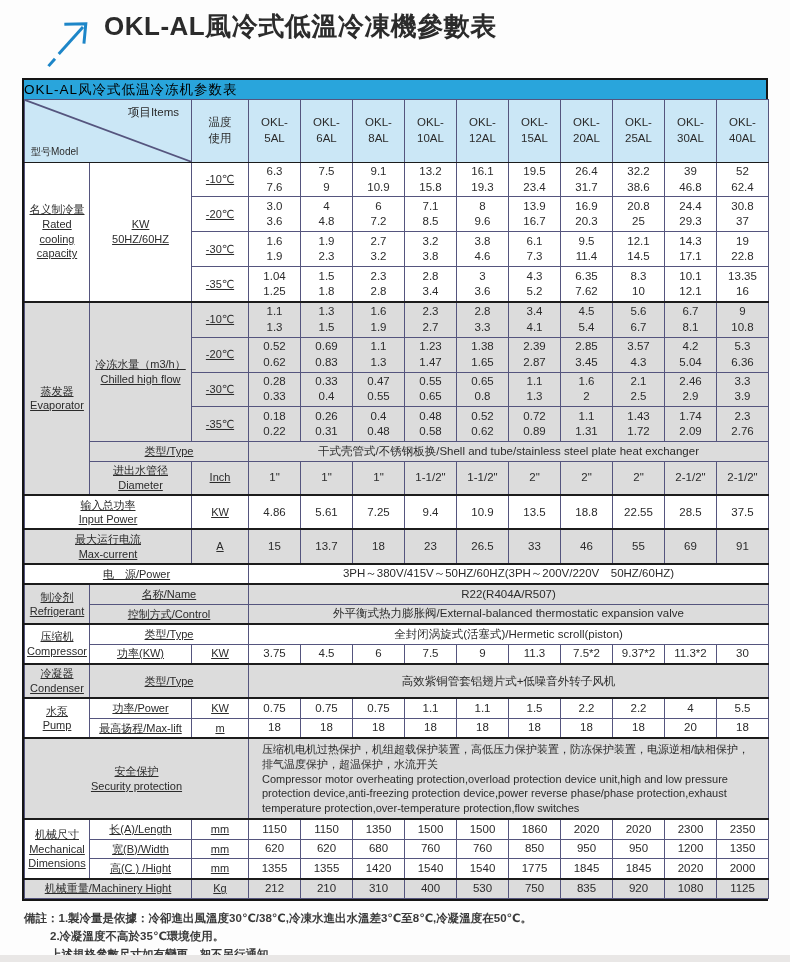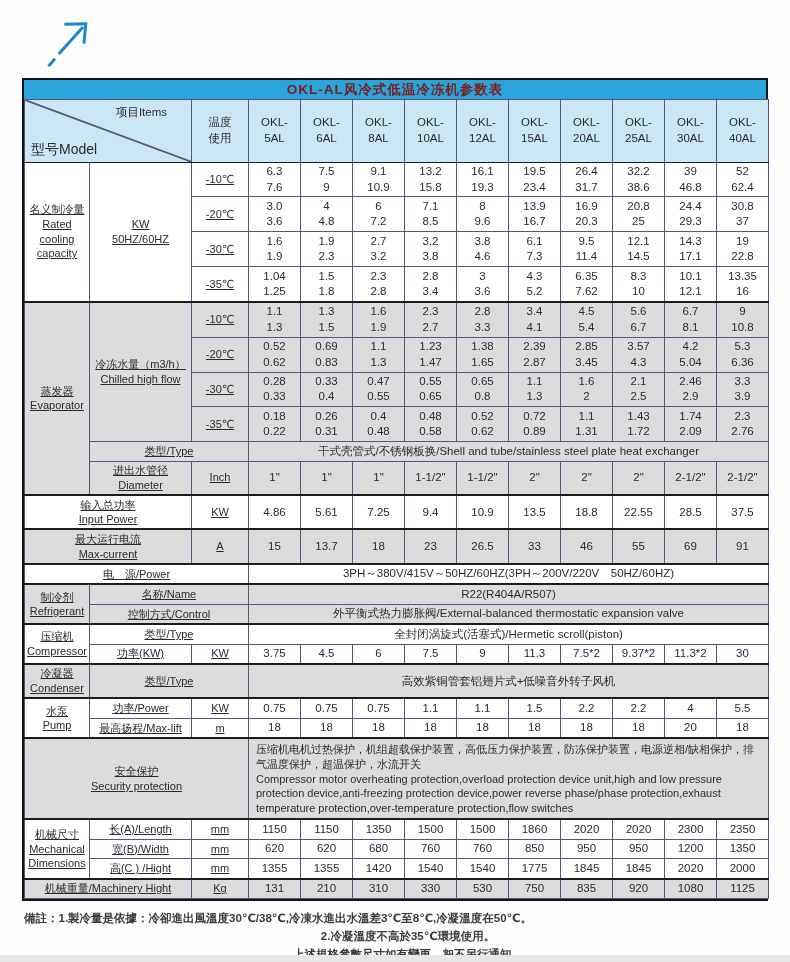--- a/index.html
+++ b/index.html
@@ -9,61 +9,62 @@
     position:relative;
   }
   
   .doc-header{display:flex;align-items:flex-start;padding:12px 0 4px 44px;}
   .brand{width:50px;height:56px;margin-right:10px;flex:0 0 auto;}
   .titles h1{margin:0;font-size:26px;font-weight:700;letter-spacing:.5px;line-height:1.15;}
   .titles h2{margin:2px 0 0;font-size:16.5px;font-weight:400;letter-spacing:.2px;}
   
   .table-wrap{margin:6px 22px 0 22px;border:2px solid #151515;}
   .table-title{
-    background:#29a5dc;color:#7f1d1d;text-align:center;
-    font-size:13.5px;font-weight:700;letter-spacing:1px;
+    background:#29a5dc;color:#000000;text-align:left;
+    font-size:13.5px;font-weight:400;letter-spacing:1px;
     height:19px;line-height:19px;
   }
   table{border-collapse:collapse;table-layout:fixed;width:100%;}
   col.c-lbl{width:65px}col.c-sub{width:102px}col.c-tmp{width:57px}col.c-v{width:52px}
   th,td{
     border:1px solid #55557e;
     font-size:11.5px;line-height:1.34;text-align:center;vertical-align:middle;
     padding:1.5px 1px;white-space:pre-line;overflow:hidden;
   }
   thead th{background:#cbe7f6;font-weight:400;height:33px;border-bottom:1.5px solid #1c1c1c;}
   th.diag{position:relative;padding:0;}
   th.diag svg{position:absolute;left:0;top:0;width:100%;height:100%;}
-  th.diag .m{position:absolute;left:6px;bottom:3px;font-size:14px;text-align:right;}
-  th.diag .i{position:absolute;right:24px;top:5px;font-size:11.5px;}
+  th.diag .m{position:absolute;left:6px;bottom:3px;font-size:10px;text-align:right;}
+  th.diag .i{position:absolute;right:12px;top:5px;font-size:11.5px;}
   tr.bg-w td{background:#ffffff;}
   tr.bg-g td{background:#dcdcdc;}
   tr.sec td{border-top:2px solid #1c1c1c;}
   td.lbl,td.sub,td.tmp,td.unit{font-size:11px;text-decoration:underline;}
   td.desc{font-size:11.5px;margin-left:8px;}
-  td.descL{text-align:left;padding:3px 7px;font-size:11px;line-height:1.33;}
+  td.descL{text-align:left;padding:3px 13px;font-size:11px;line-height:1.33;}
   td.val{font-size:11.5px;}
   
   .notes{margin:9px 24px 0 24px;font-size:11.5px;line-height:1.55;color:#3a3a3a;}
   .notes p{margin:0;font-weight:bold;}
-  .notes p.ind{padding-left:26px;text-align:center;}
+  .notes p.ind{padding-left:26px;}
   .bottom-strip{position:absolute;left:0;bottom:0;width:100%;height:7px;background:#e9e7e6;}
 </style>
 </head>
 <body>
 
 <div class="doc-header">
   <svg class="brand" viewBox="0 0 48 60">
     <g stroke="#1d86c8" stroke-width="3.2" fill="none">
       <polyline points="19,13 42,12.5 40,34"></polyline>
       <line x1="39" y1="16" x2="13" y2="45"></line>
       <line x1="9" y1="50" x2="2" y2="58"></line>
     </g>
   </svg>
   <div class="titles">
+    <h1>OKL-AL風冷式低溫冷凍機參數表</h1>
   </div>
 </div>
 
 <div class="table-wrap">
   <div class="table-title">OKL-AL风冷式低温冷冻机参数表</div>
   <table>
     <colgroup>
       <col class="c-lbl">
         <col class="c-sub">
         <col class="c-tmp">
@@ -472,24 +473,24 @@
           <td class="val">1540</td>
           <td class="val">1775</td>
           <td class="val">1845</td>
           <td class="val">1845</td>
           <td class="val">2020</td>
           <td class="val">2000</td>
         </tr>
         <tr class="bg-g sec">
           <td colspan="2" class="sub">机械重量/Machinery Hight</td>
           <td class="unit">Kg</td>
-          <td class="val">131</td>
+          <td class="val">212</td>
           <td class="val">210</td>
           <td class="val">310</td>
-          <td class="val">330</td>
+          <td class="val">400</td>
           <td class="val">530</td>
           <td class="val">750</td>
           <td class="val">835</td>
           <td class="val">920</td>
           <td class="val">1080</td>
           <td class="val">1125</td>
         </tr>
       </tbody>
   </table>
 </div>

